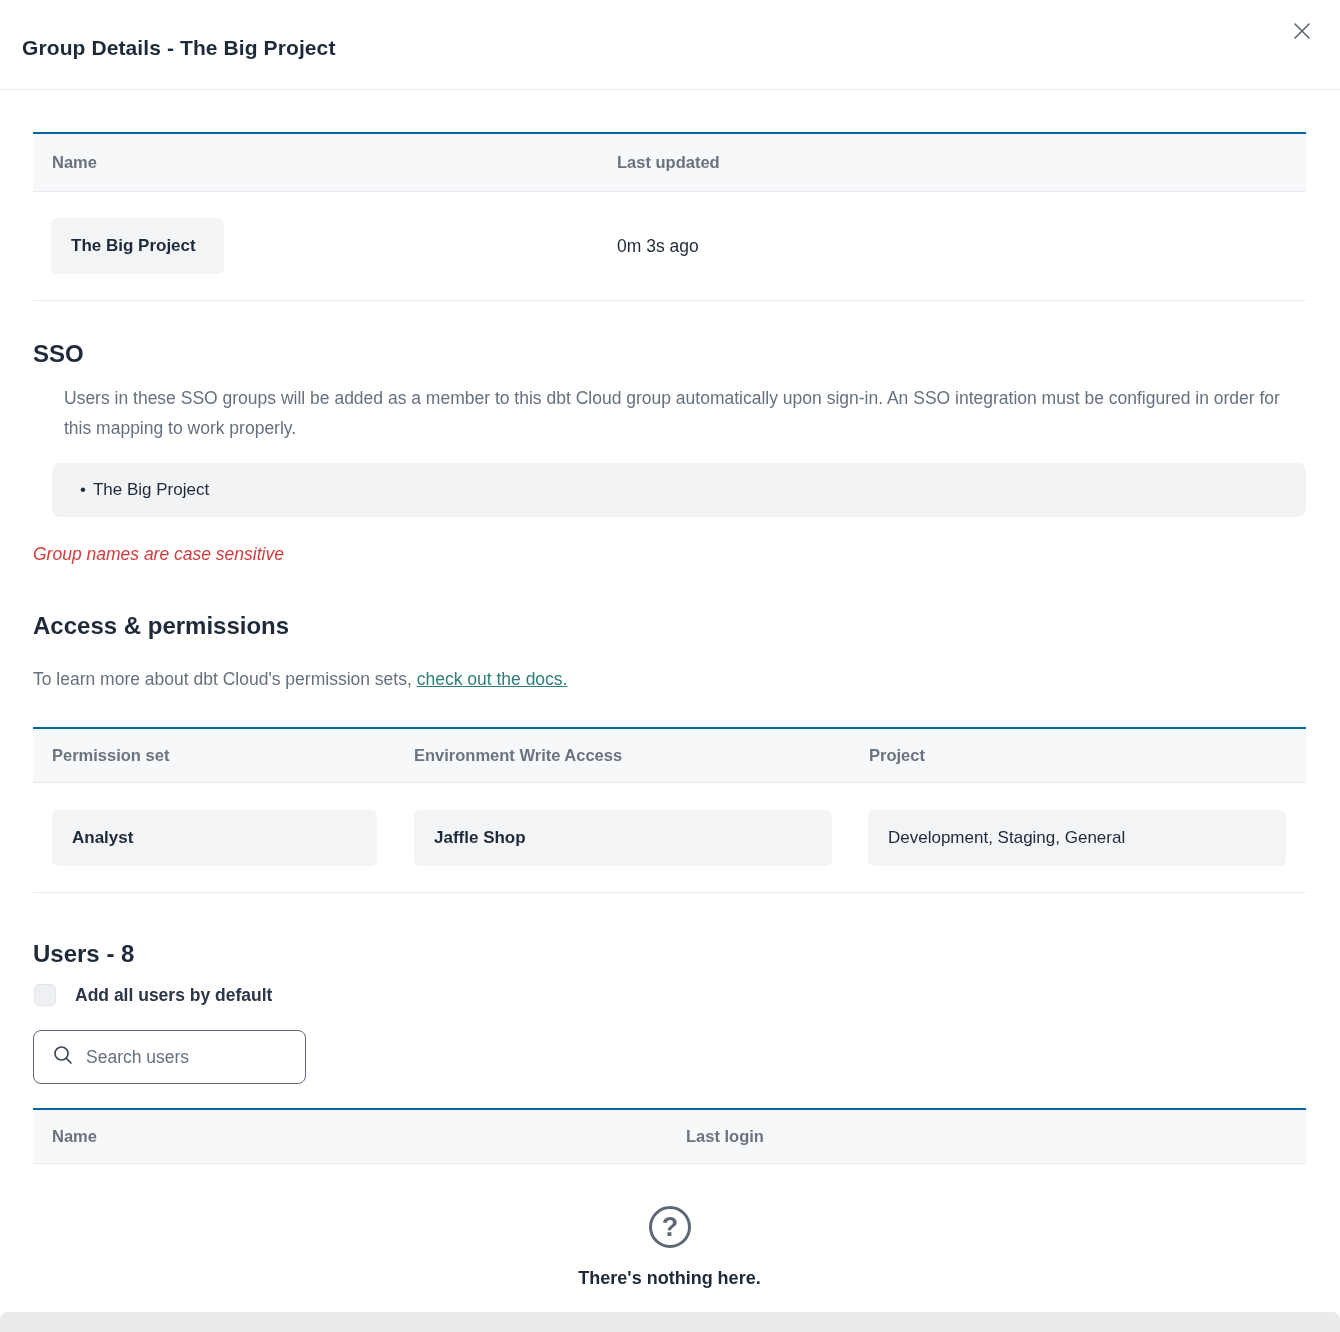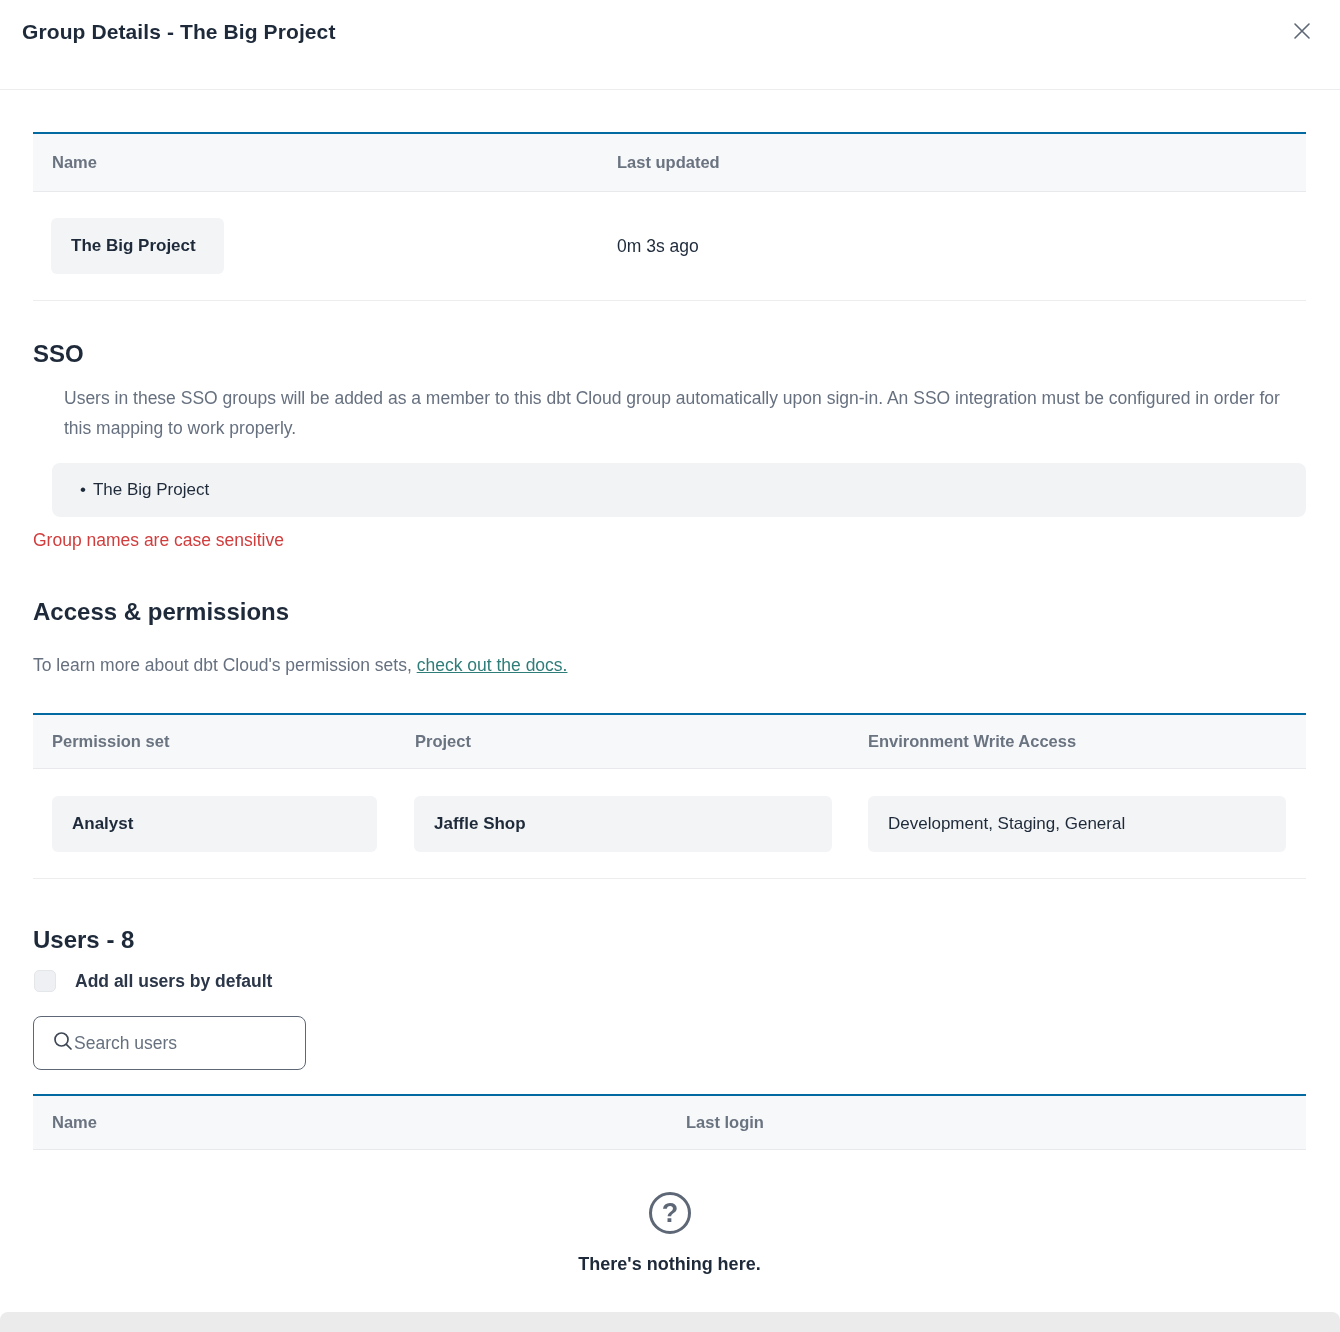--- a/index.html
+++ b/index.html
@@ -1,21 +1,21 @@
 <!DOCTYPE html>
 <html><head>
 <meta charset="utf-8">
 <style>
   * { margin:0; padding:0; box-sizing:border-box; }
   html,body { width:1340px; height:1332px; background:#ffffff; overflow:hidden; }
   body { font-family:"Liberation Sans", sans-serif; color:#1e2a3a; position:relative; }
 
   
   .modal-header { position:relative; height:90px; border-bottom:1px solid #ebedef; }
-  .modal-title { position:absolute; left:22px; top:20px; font-size:21px; font-weight:700; color:#1e2a3a; letter-spacing:.1px; }
+  .modal-title { position:absolute; left:22px; top:36px; font-size:21px; font-weight:700; color:#1e2a3a; letter-spacing:.1px; }
   .close-btn { position:absolute; right:22px; top:16px; width:32px; height:32px; background:none; border:none; cursor:pointer; display:flex; align-items:center; justify-content:center; }
 
   .content { padding:0 34px 0 33px; }
 
   
   .tbl { width:100%; }
   .tbl-head { background:#f7f8f9; border-top:2px solid #0369a1; border-bottom:1px solid #e7e9ec; display:grid; align-items:center; }
   .tbl-head .th { font-size:16.5px; font-weight:700; color:#6a7380; }
 
   .group-tbl .tbl-head { grid-template-columns:584px 1fr; height:60px; margin-top:42px; }
@@ -28,21 +28,21 @@
   .cell-plain { font-size:17.5px; color:#1e2a3a; }
 
   
   .section-h { font-size:24px; font-weight:700; color:#1e2a3a; line-height:34px; }
   .sso-h { margin-top:36px; }
   .body-gray { font-size:17.5px; color:#66707f; line-height:30px; }
   .sso-desc { margin-top:12px; max-width:1262px;margin-left:31px; }
 
   .sso-pill { margin-top:20px; margin-left:19px; height:54px; background:#f2f3f5; border-radius:8px; display:flex; align-items:center; padding-left:28px; font-size:17px; color:#1e2a3a; }
   .sso-pill .bullet { font-size:17px; margin-right:7px; color:#1e2a3a; }
-  .warning-text { margin-top:13px; font-size:17.5px; color:#d13d3d; line-height:21px; }
+  .warning-text { margin-top:27px; font-size:17.5px; color:#d13d3d; line-height:21px;font-style:italic; }
 
   .access-h { margin-top:44px; }
   .docs-line { margin-top:24px; font-size:17.5px; color:#66707f; line-height:24px; }
   .docs-link { color:#2f7d79; text-decoration:underline; cursor:pointer; }
 
   
   .perm-tbl { margin-top:36px; }
   .perm-tbl .tbl-head { grid-template-columns:381px 454px 1fr; height:56px; }
   .perm-tbl .th1 { padding-left:19px; }
   .perm-tbl .th2 { padding-left:1px; }
@@ -51,21 +51,21 @@
   .perm-chip-2 { width:418px;font-weight:bold; }
   .perm-chip-3 { width:418px; }
 
   
   .users-h { margin-top:44px; }
   .addall-row { margin-top:13px; display:flex; align-items:center; }
   .checkbox { width:22px; height:22px; background:#eef0f3; border:1px solid #e4e7ea; border-radius:5px; margin-left:1px; cursor:pointer; }
   .addall-label { margin-left:19px; font-size:17.5px; font-weight:700; color:#2b3648; }
 
   .search-box { margin-top:24px; width:273px; height:54px; border:1px solid #5d6775; border-radius:8px; display:flex; align-items:center; padding-left:18px; background:#fff; }
-  .search-box input { border:none; outline:none; font-size:17.5px; color:#1e2a3a; width:190px; font-family:"Liberation Sans", sans-serif; background:transparent; }
+  .search-box input { border:none; outline:none; font-size:17.5px; color:#1e2a3a; margin-left:12px; width:190px; font-family:"Liberation Sans", sans-serif; background:transparent; }
   .search-box input::placeholder { color:#66707f; }
 
   .users-tbl { margin-top:24px; }
   .users-tbl .tbl-head { grid-template-columns:653px 1fr; height:56px; }
   .users-tbl .th1 { padding-left:19px; }
 
   
   .empty-state { margin-top:40px; display:flex; flex-direction:column; align-items:center; }
   .empty-msg { margin-top:14px; font-size:18px; font-weight:700; color:#1e2a3a; }
 
@@ -106,22 +106,22 @@
     <span>The Big Project</span>
   </div>
   <div class="warning-text">Group names are case sensitive</div>
 
   <h2 class="section-h access-h">Access &amp; permissions</h2>
   <p class="docs-line"><span>To learn more about dbt Cloud's permission sets, </span><a class="docs-link">check out the docs.</a></p>
 
   <div class="tbl perm-tbl">
     <div class="tbl-head">
       <div class="th th1">Permission set</div>
+      <div class="th">Environment Write Access</div>
       <div class="th th2">Project</div>
-      <div class="th">Environment Write Access</div>
     </div>
     <div class="tbl-row">
       <div><span class="chip bold perm-chip-1">Analyst</span></div>
       <div><span class="chip perm-chip-2">Jaffle Shop</span></div>
       <div><span class="chip perm-chip-3">Development, Staging, General</span></div>
     </div>
   </div>
 
   <h2 class="section-h users-h">Users - 8</h2>
 

